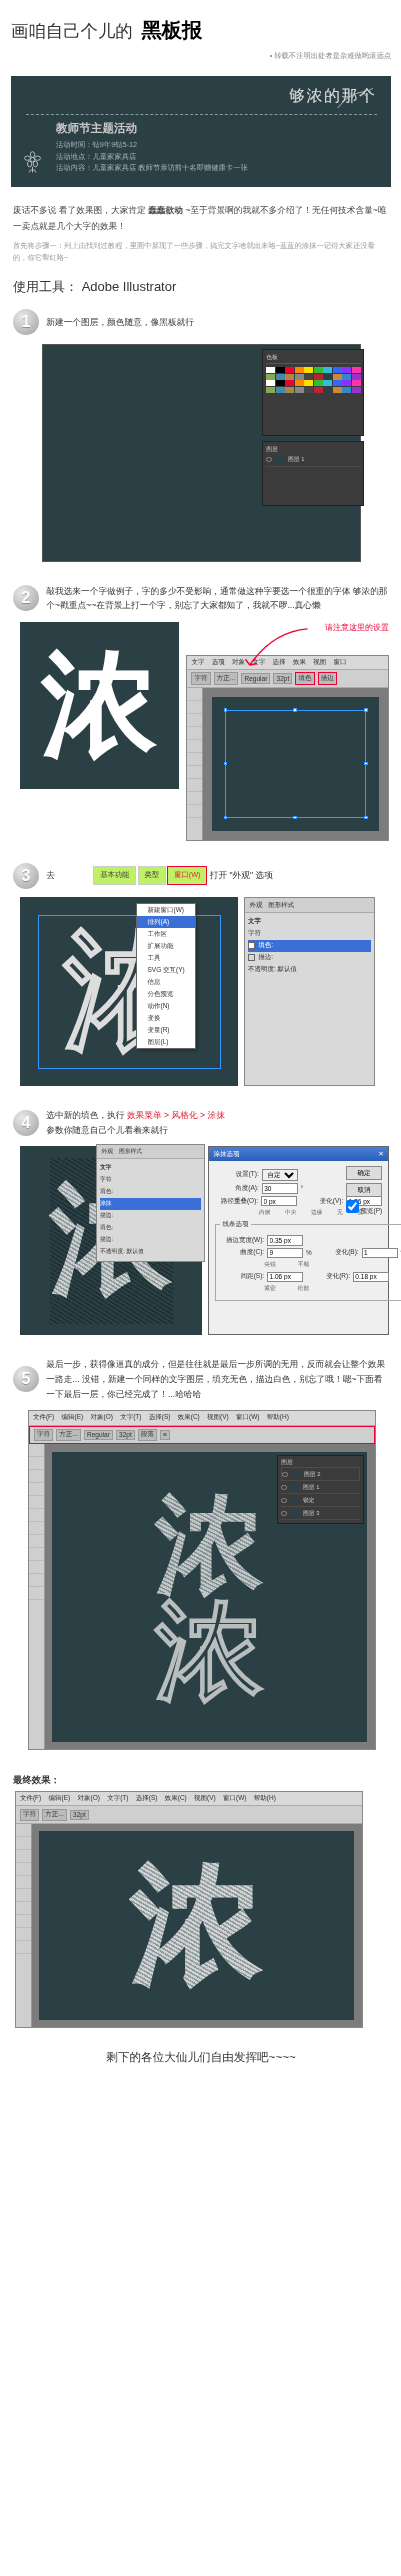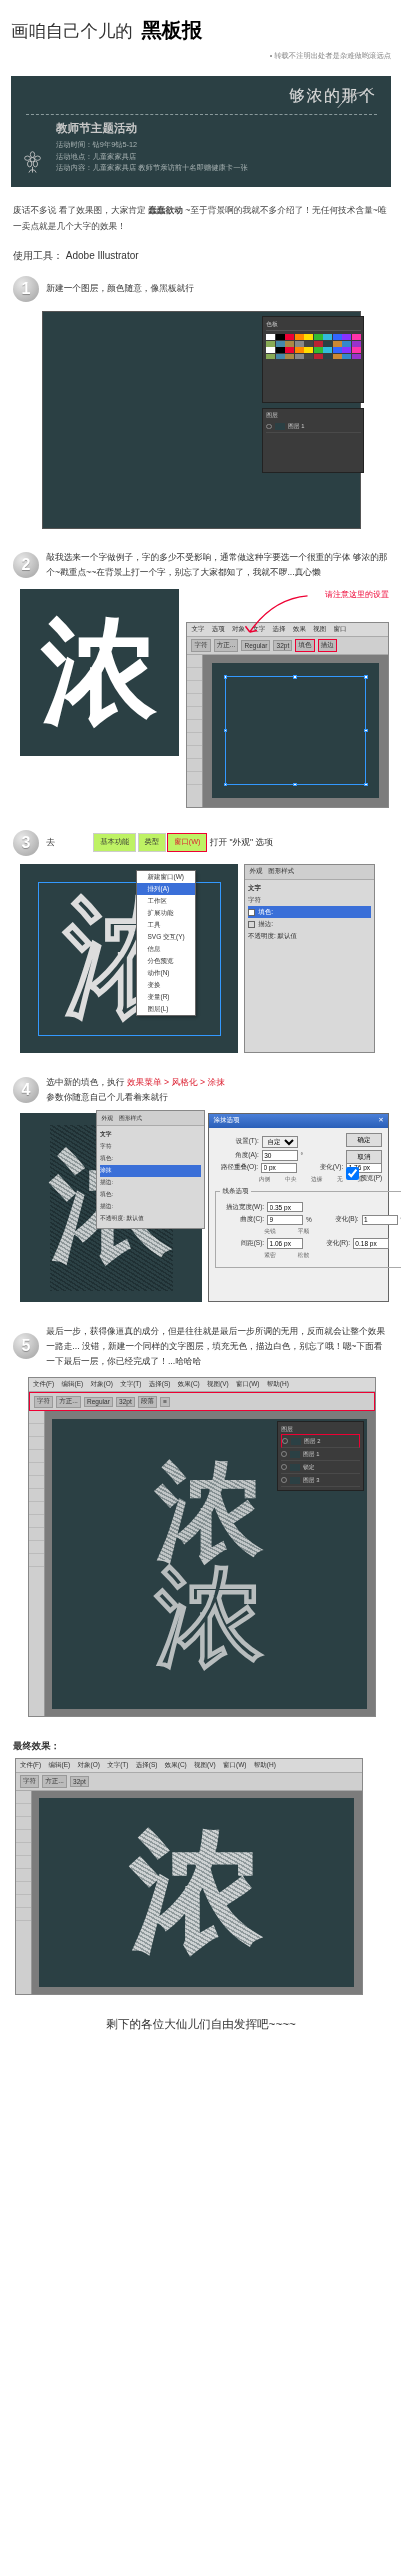--- a/index.html
+++ b/index.html
@@ -20,21 +20,21 @@
   .chalk-flower { position: absolute; left: 10.2px; bottom: 13px; width: 23px; height: 23px; }
   .chalk-flower svg { stroke: #c8c8c8; fill: none; stroke-width: 1.2; }
   .chalk-branch { position: absolute; right: 13px; top: 10.2px; width: 44px; height: 27.6px; }
   .chalk-branch svg { stroke: #c8c8c8; fill: none; stroke-width: 1.2; }
   .chalk-text-wrap { margin-left: 30.5px; }
   
   .intro { padding: 8.7px 13px; font-size: 8.7px; color: #444; line-height: 1.8; }
   .intro .em { font-weight: bold; }
   .intro-small { font-size: 7.3px; color: #999; margin-top: 5.8px; line-height: 1.6; }
   
-  .tool-line { padding: 5.8px 13px; font-size: 10px; color: #333; }
+  .tool-line { padding: 5.8px 13px; font-size: 13px; color: #333; }
   
   .step { padding: 7.3px 13px 14.5px; }
   .step-head { display: flex; align-items: center; gap: 7.3px; margin-bottom: 8.7px; }
   .step-num { width: 26px; height: 26px; border-radius: 50%; background: radial-gradient(circle at 35% 30%, #e8e8e8, #a0a0a0); color: #fff; font-size: 16px; font-weight: bold; display: flex; align-items: center; justify-content: center; text-shadow: 0 0.7px 0.7px rgba(0,0,0,.3); flex-shrink: 0; }
   .step-text { font-size: 8.7px; color: #333; line-height: 1.7; flex: 1; }
   .step-text .red { color: #d23; }
   
   .shot { position: relative; margin: 0 auto; }
   
   
@@ -164,20 +164,21 @@
     </div>
   </div>
 </div>
 
 <div class="intro">
   <p>
     <span>废话不多说 看了效果图，大家肯定</span>
     <span class="em">蠢蠢欲动</span>
     <span>~至于背景啊的我就不多介绍了！无任何技术含量~唯一卖点就是几个大字的效果！</span>
   </p>
+  <p class="intro-small">首先将步骤一：列上由找到过教程，里面中展现了一些步骤，搞完文字啥就出来咯~蓝蓝的涂抹一记得大家还没看的，你它帮红咯~</p>
 </div>
 
 <div class="tool-line">
   <span>使用工具：</span>
   <span>Adobe Illustrator</span>
 </div>
 
 <div class="step">
   <div class="step-head">
     <div class="step-num">1</div>

